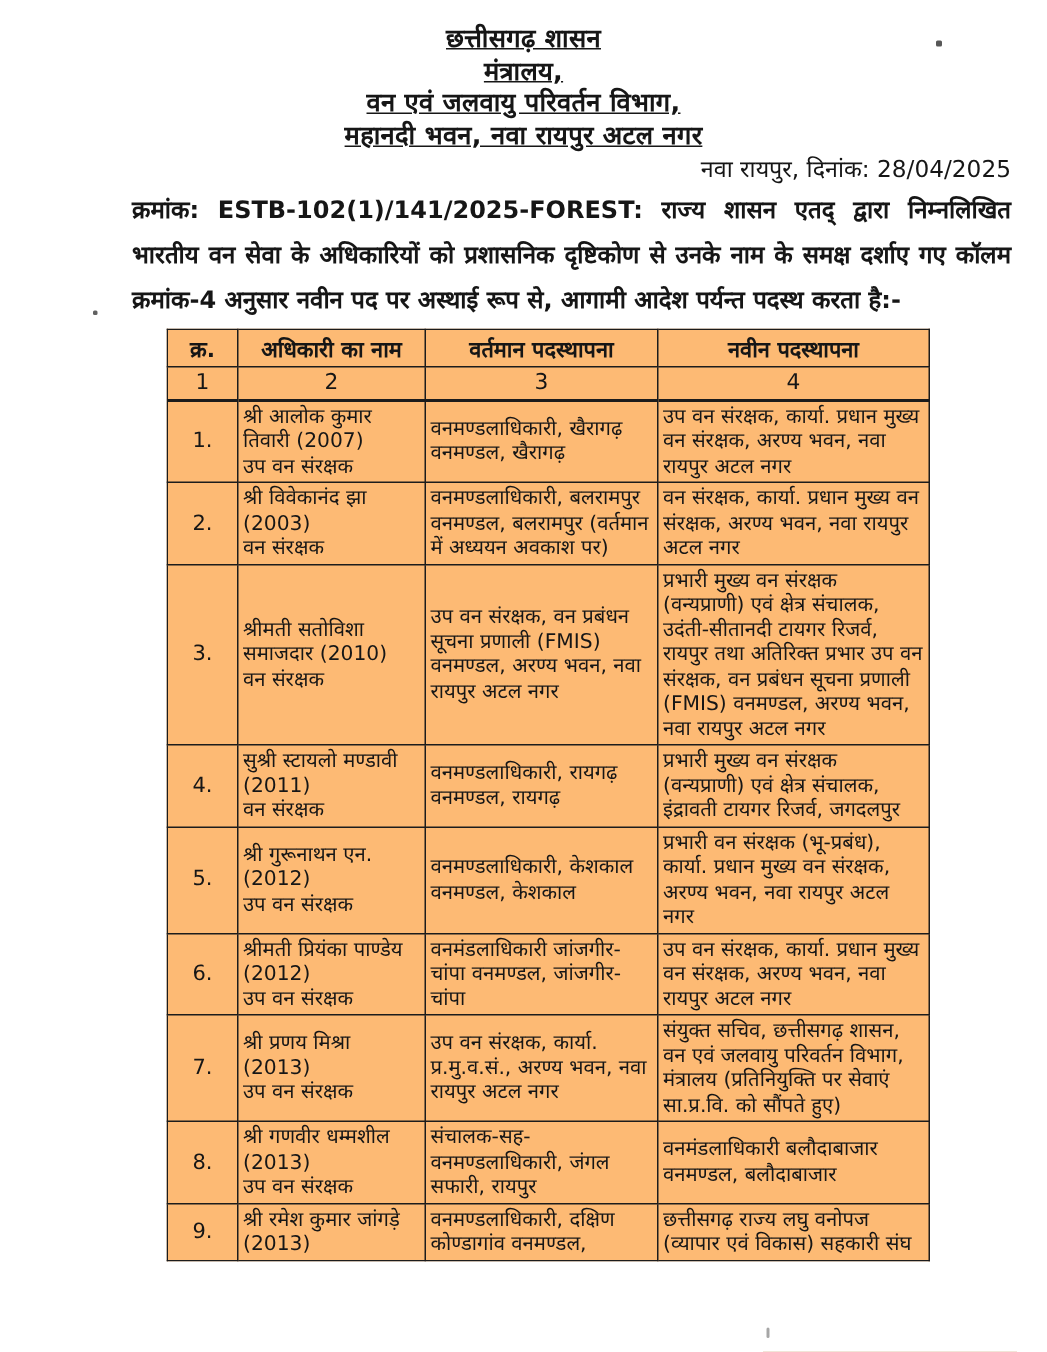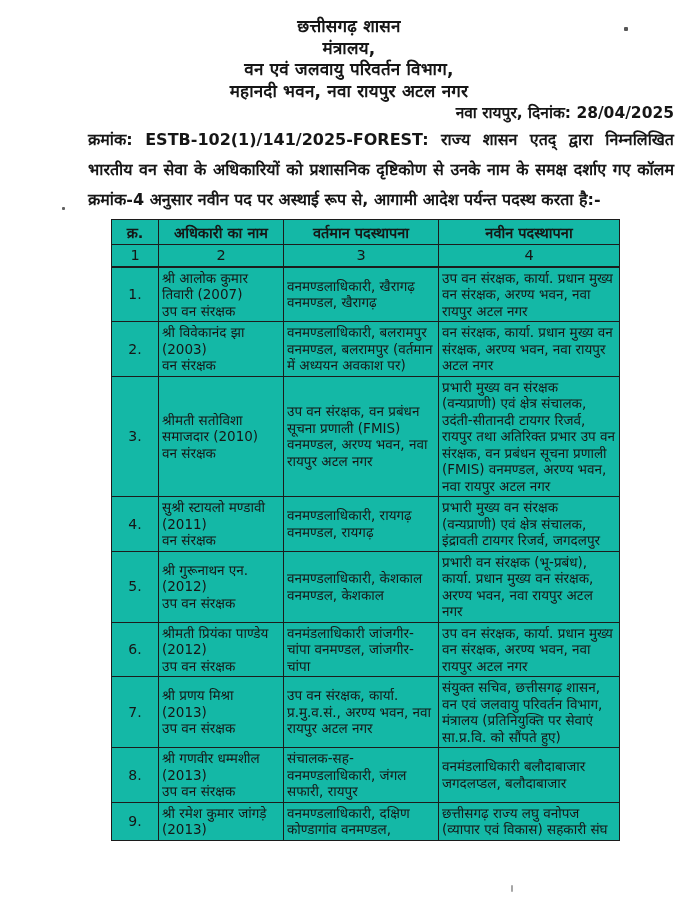--- a/index.html
+++ b/index.html
@@ -15,25 +15,25 @@
     overflow: hidden;
   }
   .doc-header {
     padding-top: 16px;
     text-align: center;
     font-weight: bold;
     font-size: 17px;
     line-height: 21.5px;
     letter-spacing: 0.2px;
   }
-  .doc-header .h-line { white-space: nowrap; }
+  .doc-header .h-line { white-space: nowrap; text-decoration: underline; }
   .dateline {
     text-align: right;
     padding-right: 24px;
-    font-weight: bold;
+    font-weight: normal;
     font-size: 15.5px;
     line-height: 21px;
     margin-top: 1px;
   }
   .order-para {
     margin: 1px 24px 4px 88px;
     text-align: justify;
     font-weight: bold;
     font-size: 16px;
     line-height: 30px;
@@ -41,21 +41,21 @@
   .table-clip {
     margin-left: 111px;
     width: 512px;
     max-height: 636px;
     overflow: hidden;
   }
   table.posting {
     border-collapse: collapse;
     table-layout: fixed;
     width: 508px;
-    background: #14b8a6;
+    background: #fdba74;
   }
   table.posting th, table.posting td {
     border: 1.5px solid #1c1c1c;
     vertical-align: middle;
   }
   table.posting thead th {
     font-size: 14.5px;
     font-weight: bold;
     text-align: center;
     padding: 2px 2px;
@@ -171,21 +171,21 @@
             <td class="c-name">श्री प्रणय मिश्रा (2013)
 उप वन संरक्षक</td>
             <td class="c-current">उप वन संरक्षक, कार्या. प्र.मु.व.सं., अरण्य भवन, नवा रायपुर अटल नगर</td>
             <td class="c-new">संयुक्त सचिव, छत्तीसगढ़ शासन, वन एवं जलवायु परिवर्तन विभाग, मंत्रालय (प्रतिनियुक्ति पर सेवाएं सा.प्र.वि. को सौंपते हुए)</td>
           </tr>
           <tr>
             <td class="c-sn">8.</td>
             <td class="c-name">श्री गणवीर धम्मशील (2013)
 उप वन संरक्षक</td>
             <td class="c-current">संचालक-सह-वनमण्डलाधिकारी, जंगल सफारी, रायपुर</td>
-            <td class="c-new">वनमंडलाधिकारी बलौदाबाजार जगदलप्डल, बलौदाबाजार</td>
+            <td class="c-new">वनमंडलाधिकारी बलौदाबाजार वनमण्डल, बलौदाबाजार</td>
           </tr>
           <tr>
             <td class="c-sn">9.</td>
             <td class="c-name">श्री रमेश कुमार जांगड़े (2013)</td>
             <td class="c-current">वनमण्डलाधिकारी, दक्षिण कोण्डागांव वनमण्डल,</td>
             <td class="c-new">छत्तीसगढ़ राज्य लघु वनोपज (व्यापार एवं विकास) सहकारी संघ</td>
           </tr>
         </tbody>
     </table>
   </div>

